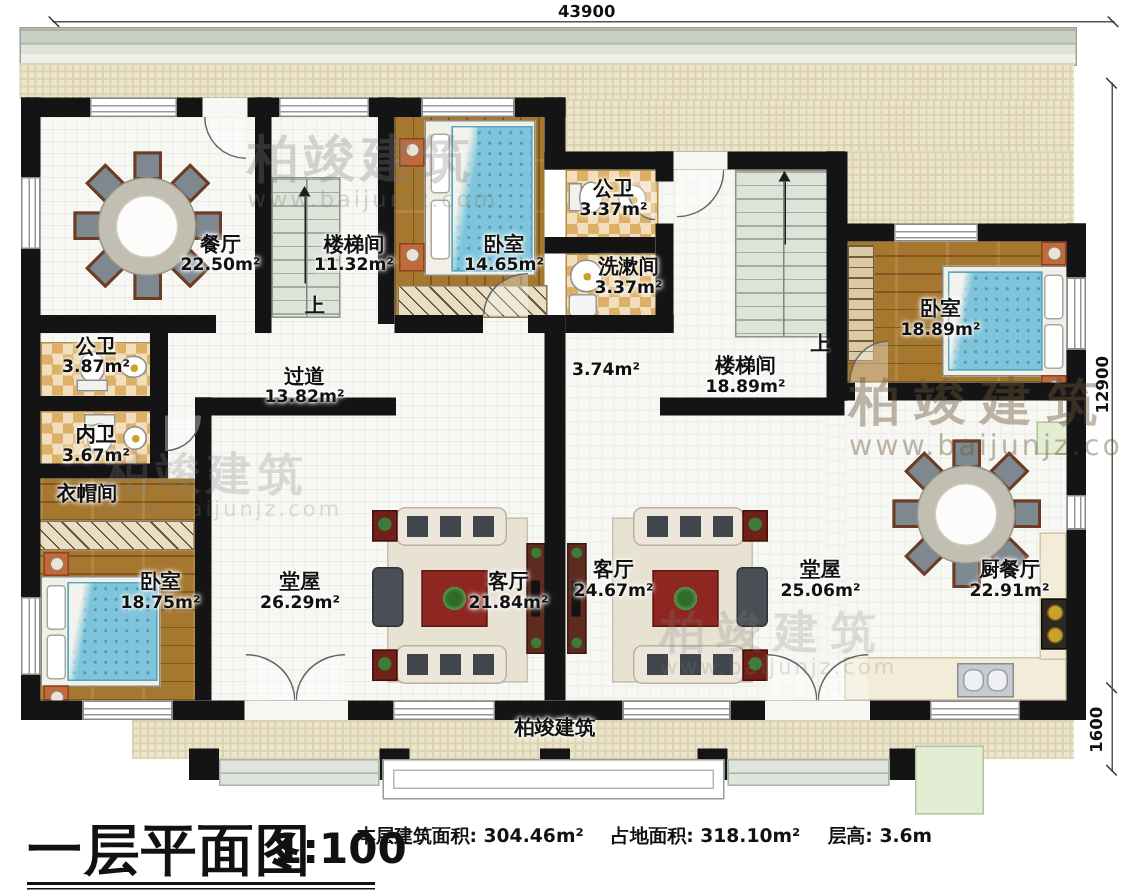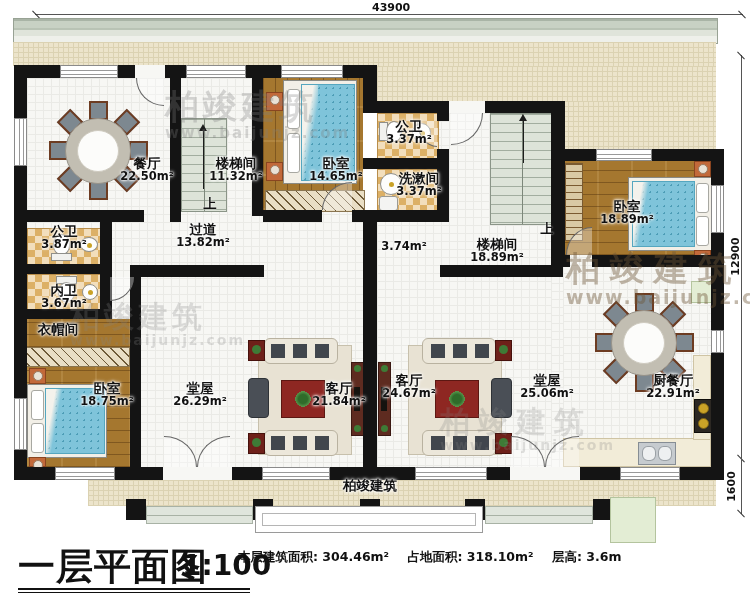--- a/index.html
+++ b/index.html
@@ -85,21 +85,21 @@
   .rlabel{transform:translateX(-50%);text-align:center;white-space:nowrap;line-height:1.05;
         text-shadow:0 0 2px #fff,0 0 3px #fff,0 0 4px #fff;}
   .rlabel .nm{font-size:13.5px;font-weight:bold;display:block;}
   .rlabel .ar{font-size:11.5px;font-weight:bold;display:block;}
   .uplbl{font-size:13px;font-weight:bold;transform:translateX(-50%);text-shadow:0 0 2px #fff;}
   .dimtext{font-size:11px;font-weight:bold;color:#111;}
   .dimline{background:#555;}
   .tick{width:10px;height:1px;background:#333;transform:rotate(45deg);}
   .wm{pointer-events:none;white-space:nowrap;line-height:1.1;}
   .wm .b{font-weight:bold;letter-spacing:4px;display:block;}
-  .wm .u{display:block;letter-spacing:2px;font-weight:bold;}
+  .wm .u{display:block;letter-spacing:2px;}
   .wm1{color:rgba(125,125,125,.30);} .wm1 .b{font-size:34px;} .wm1 .u{font-size:15px;}
   .wm2{color:rgba(110,85,55,.42);} .wm2 .b{font-size:34px;letter-spacing:10px;} .wm2 .u{font-size:19px;}
   .wm3{color:rgba(130,130,130,.26);} .wm3 .b{font-size:30px;} .wm3 .u{font-size:14px;}
   .wm4{color:rgba(130,130,130,.24);} .wm4 .b{font-size:30px;letter-spacing:8px;} .wm4 .u{font-size:14px;}
   .titlebar{position:absolute;left:0;top:540px;width:680px;height:57px;}
   .maintitle{position:absolute;left:18px;top:2px;font-size:37px;font-weight:bold;letter-spacing:1px;}
   .scaletxt{position:absolute;left:182px;top:9px;font-size:28px;font-weight:bold;}
   .t-underline{position:absolute;left:18px;top:48px;width:232px;border-top:2.5px solid #111;border-bottom:1px solid #111;height:2px;}
   .stats{position:absolute;left:238px;top:8px;font-size:12.5px;font-weight:bold;line-height:18px;}
   .stats .row span{margin-right:14px;}
@@ -329,21 +329,21 @@
     <span class="nm">公卫</span>
       <span class="ar">3.87m²</span>
     </div>
   <div class="abs rlabel" style="left:64px;top:283px">
     <span class="nm">内卫</span>
       <span class="ar">3.67m²</span>
     </div>
   <div class="abs rlabel" style="left:58px;top:322px">
     <span class="nm">衣帽间</span>
     </div>
-  <div class="abs rlabel" style="left:203px;top:222px">
+  <div class="abs rlabel" style="left:203px;top:244px">
     <span class="nm">过道</span>
       <span class="ar">13.82m²</span>
     </div>
   <div class="abs rlabel" style="left:404px;top:240px">
     <span class="ar">3.74m²</span>
     </div>
   <div class="abs rlabel" style="left:497px;top:237px">
     <span class="nm">楼梯间</span>
       <span class="ar">18.89m²</span>
     </div>

